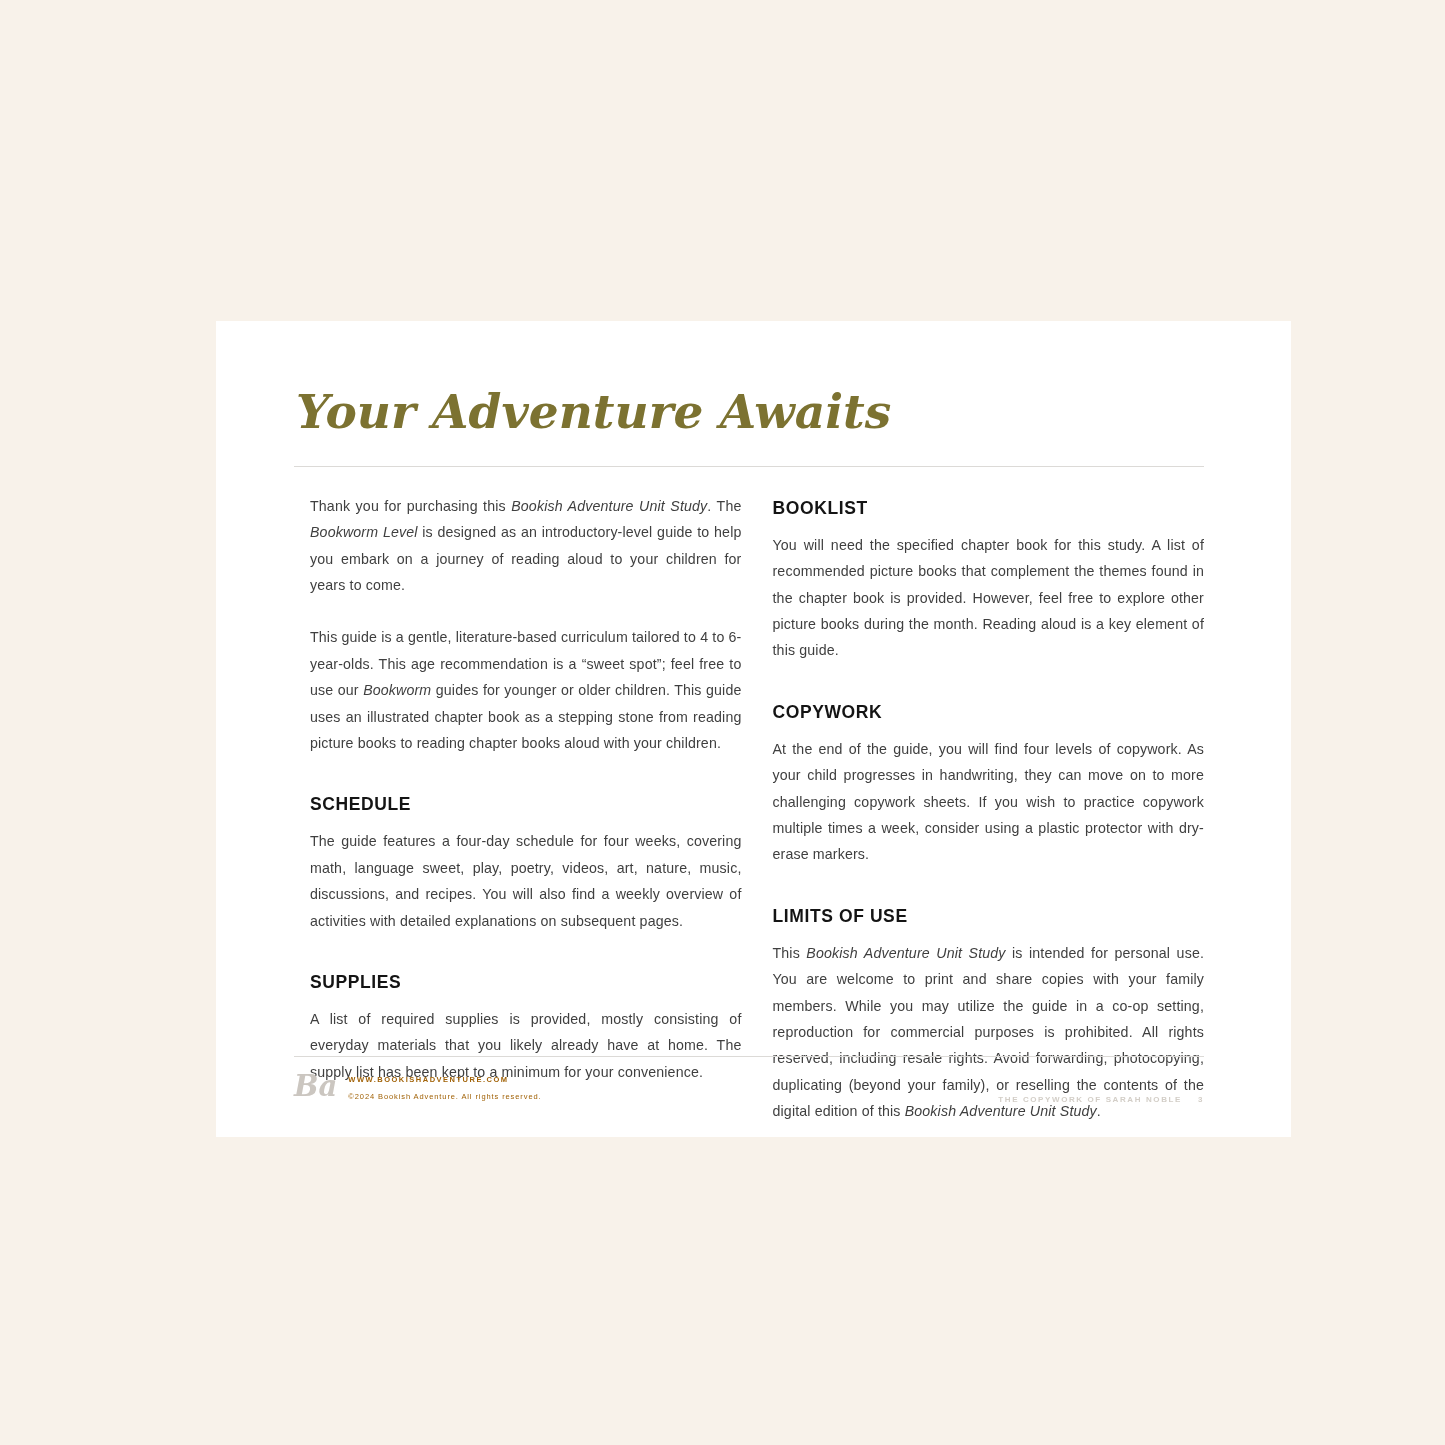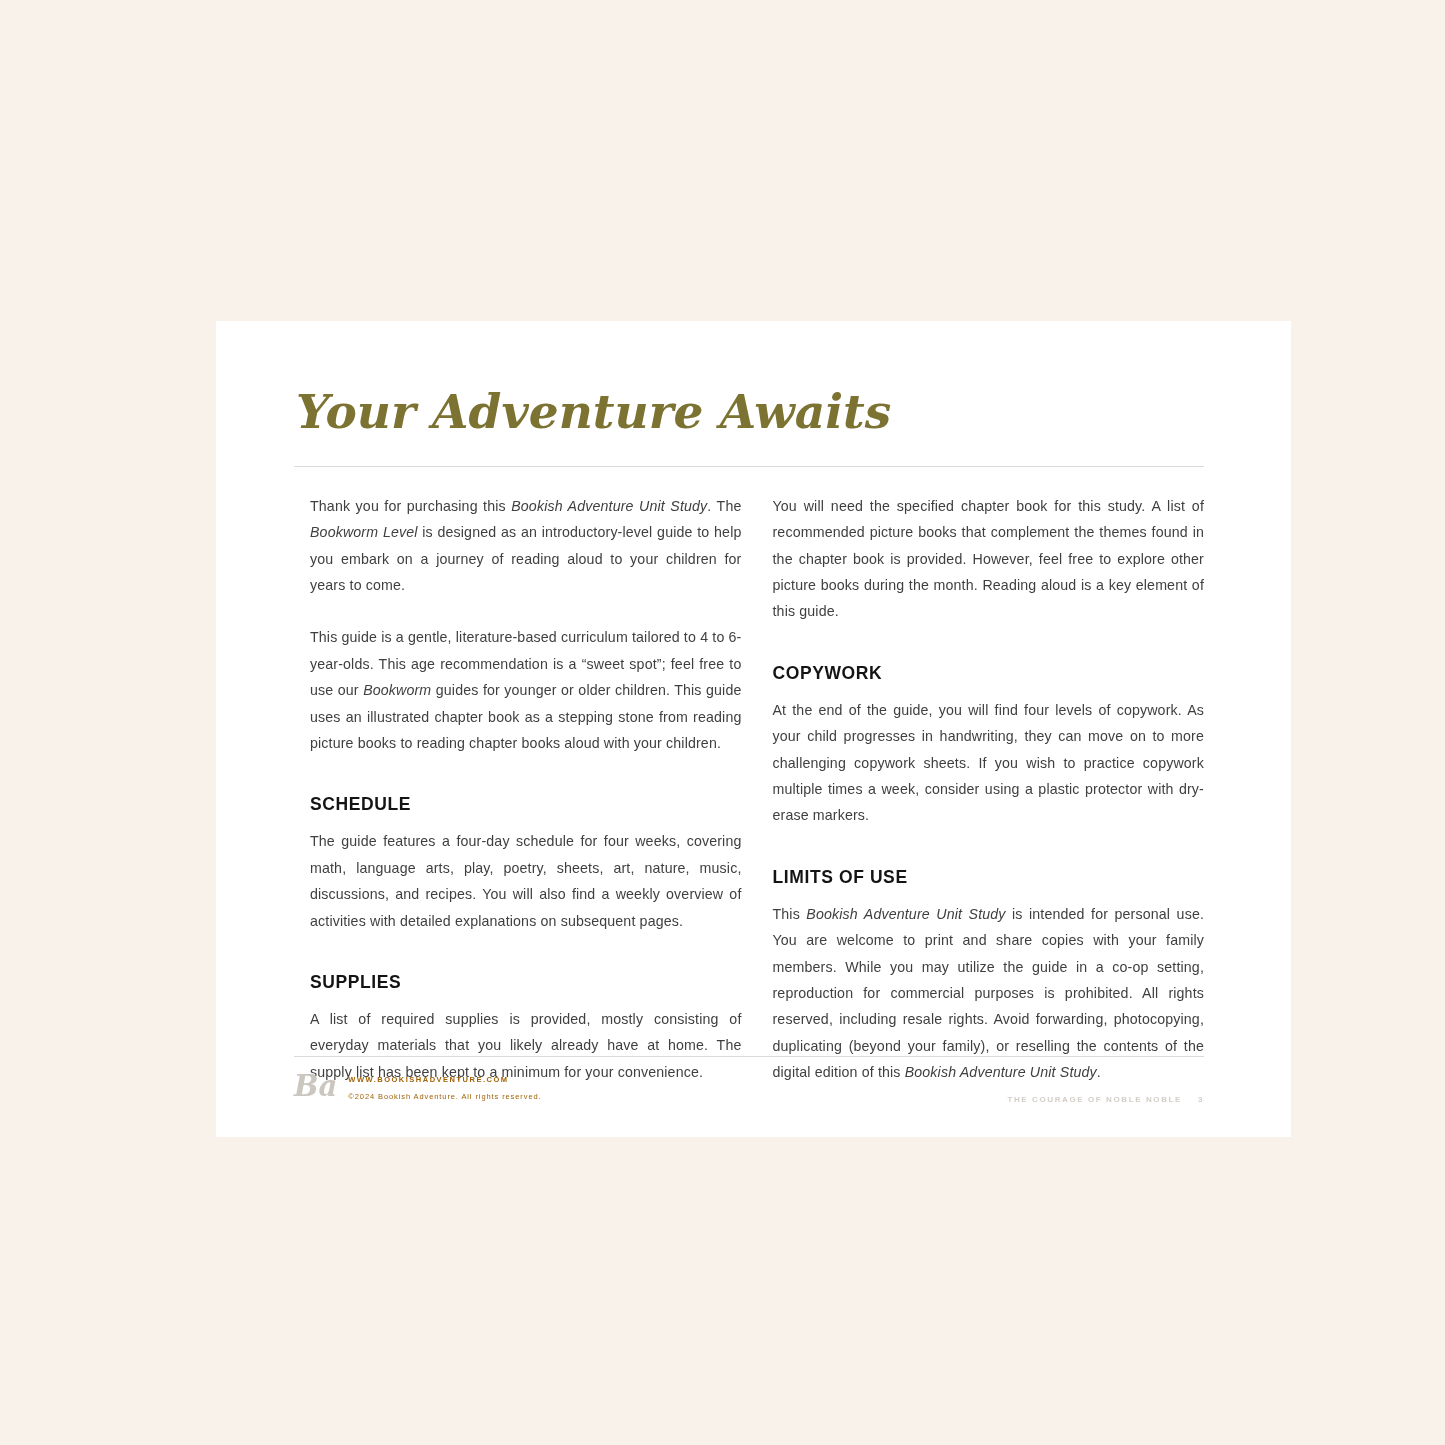--- a/index.html
+++ b/index.html
@@ -123,27 +123,28 @@
 
     <div class="rule title-rule"></div>
 
     <div class="columns">
 
       <div class="col">
         <p class="body"><span>Thank you for purchasing this </span><i>Bookish Adventure Unit Study</i><span>. The </span><i>Bookworm Level</i><span> is designed as an introductory-level guide to help you embark on a journey of reading aloud to your children for years to come.</span></p>
         <p class="body"><span>This guide is a gentle, literature-based curriculum tailored to 4 to 6-year-olds. This age recommendation is a “sweet spot”; feel free to use our </span><i>Bookworm</i><span> guides for younger or older children. This guide uses an illustrated chapter book as a stepping stone from reading picture books to reading chapter books aloud with your children.</span></p>
 
         <h3 class="sec">SCHEDULE</h3>
-        <p class="body"><span>The guide features a four-day schedule for four weeks, covering math, language arts, play, poetry, sheets, art, nature, music, discussions, and recipes. You will also find a weekly overview of activities with detailed explanations on subsequent pages.</span></p>
+        <p class="body"><span>The guide features a four-day schedule for four weeks, covering math, language sweet, play, poetry, videos, art, nature, music, discussions, and recipes. You will also find a weekly overview of activities with detailed explanations on subsequent pages.</span></p>
 
         <h3 class="sec">SUPPLIES</h3>
         <p class="body"><span>A list of required supplies is provided, mostly consisting of everyday materials that you likely already have at home. The supply list has been kept to a minimum for your convenience.</span></p>
       </div>
 
       <div class="col">
+        <h3 class="sec">BOOKLIST</h3>
         <p class="body"><span>You will need the specified chapter book for this study. A list of recommended picture books that complement the themes found in the chapter book is provided. However, feel free to explore other picture books during the month. Reading aloud is a key element of this guide.</span></p>
 
         <h3 class="sec">COPYWORK</h3>
         <p class="body"><span>At the end of the guide, you will find four levels of copywork. As your child progresses in handwriting, they can move on to more challenging copywork sheets. If you wish to practice copywork multiple times a week, consider using a plastic protector with dry-erase markers.</span></p>
 
         <h3 class="sec">LIMITS OF USE</h3>
         <p class="body"><span>This </span><i>Bookish Adventure Unit Study</i><span> is intended for personal use. You are welcome to print and share copies with your family members. While you may utilize the guide in a co-op setting, reproduction for commercial purposes is prohibited. All rights reserved, including resale rights. Avoid forwarding, photocopying, duplicating (beyond your family), or reselling the contents of the digital edition of this </span><i>Bookish Adventure Unit Study</i><span>.</span></p>
       </div>
 
     </div>
@@ -152,20 +153,20 @@
       <div class="rule"></div>
       <div class="footer-row">
         <div class="footer-left">
           <span class="logo">Ba</span>
           <div class="footer-lines">
             <div class="footer-line1">WWW.BOOKISHADVENTURE.COM</div>
             <div class="footer-line2">©2024 Bookish Adventure. All rights reserved.</div>
           </div>
         </div>
         <div class="footer-right">
-          <span>THE COURAGE OF NOBLE NOBLE</span>
+          <span>THE COPYWORK OF SARAH NOBLE</span>
           <span>3</span>
         </div>
       </div>
     </div>
 
   </div>
 </div>
 
 </body></html>

